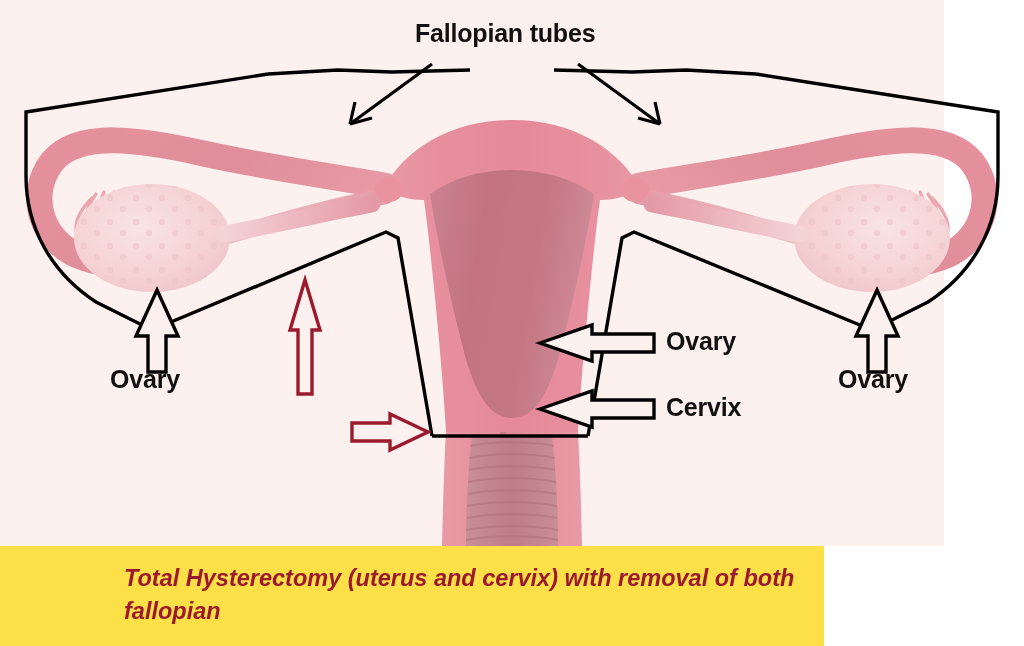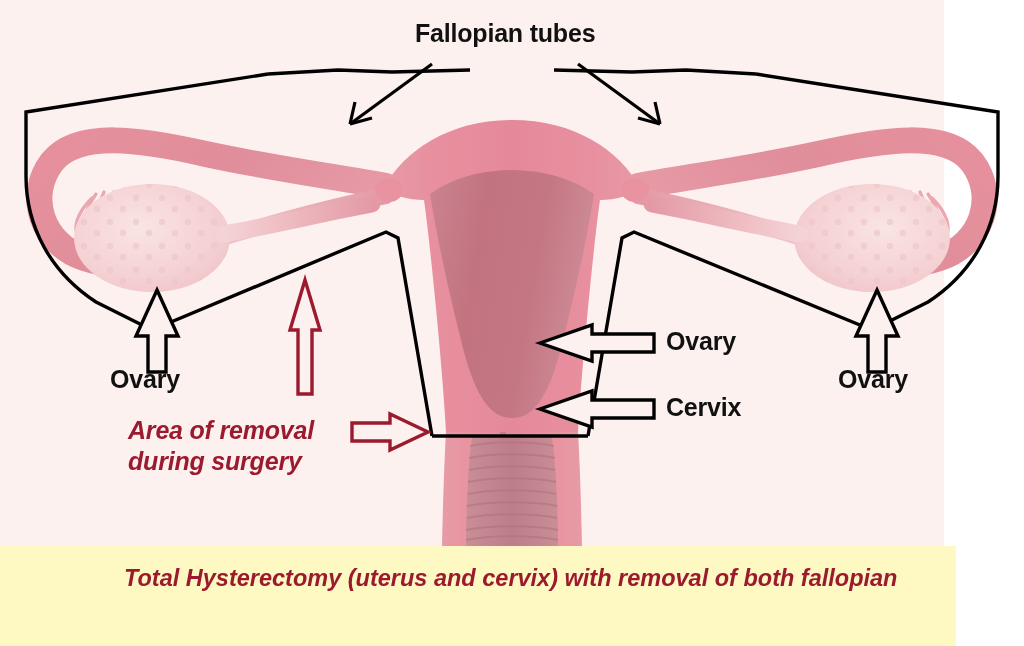--- a/index.html
+++ b/index.html
@@ -74,23 +74,23 @@
   }
   #label-area-removal {
     left: 128px;
     top: 415px;
     line-height: 1.22;
   }
   #caption {
     position: absolute;
     left: 0;
     top: 546px;
-    width: 956px;
+    width: 824px;
     height: 100px;
-    background: #fef9c3;
+    background: #fde047;
     color: #9c1a2e;
     font-family: "Liberation Sans", sans-serif;
     font-weight: bold;
     font-style: italic;
     font-size: 23.5px;
     line-height: 1.42;
     padding: 16px 0 0 0;
     box-sizing: border-box;
     text-align: left;
   }
@@ -365,24 +365,20 @@
     <div class="label label-black" id="label-fallopian-tubes">Fallopian tubes</div>
 
     <div class="label label-black" id="label-ovary-left">Ovary</div>
 
     <div class="label label-black" id="label-ovary-right">Ovary</div>
 
     <div class="label label-black" id="label-uterus">Ovary</div>
 
     <div class="label label-black" id="label-cervix">Cervix</div>
 
-    <div class="label label-red" id="label-area-removal">
-      <span>Area of removal</span><br>
-      <span>during surgery</span>
-    </div>
 
   </div>
 
   <div id="caption">
     <span class="capline">Total Hysterectomy (uterus and cervix) with removal of both fallopian</span>
   </div>
 
 </div>
 
 </body></html>

